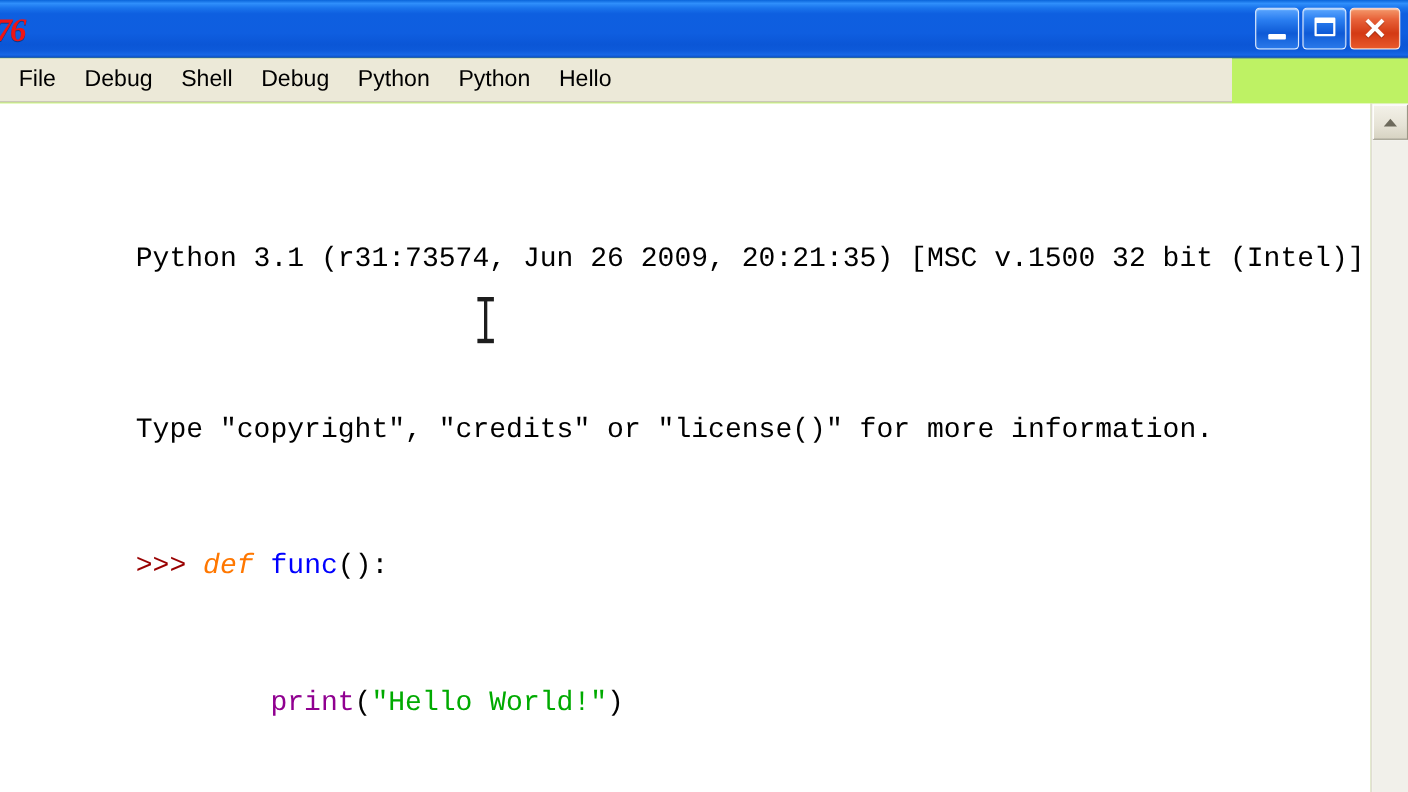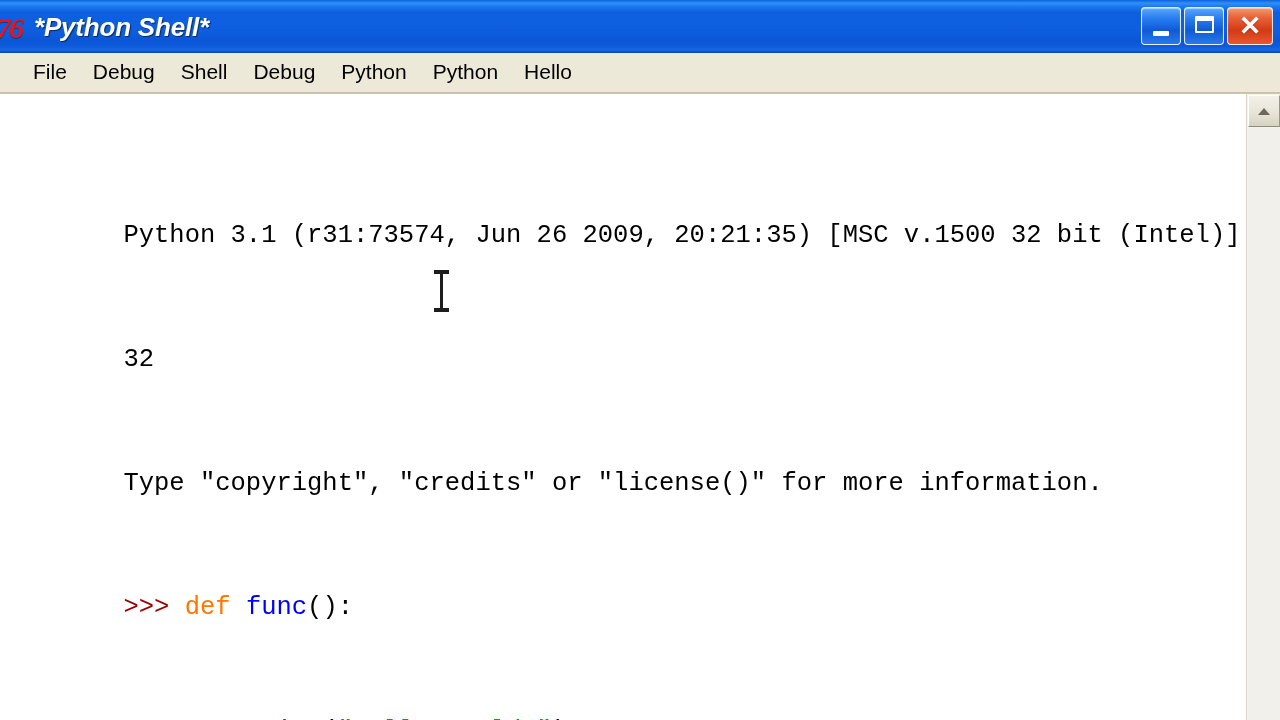--- a/index.html
+++ b/index.html
@@ -11,21 +11,21 @@
     overflow: hidden;
     background: #ffffff;
     font-family: "Liberation Sans", sans-serif;
   }
 
   #app {
     position: relative;
     width: 1280px;
     height: 720px;
     overflow: hidden;
-    background: #f9a8d4;
+    background: #bef264;
   }
 
   
   .titlebar {
     position: absolute;
     left: 0; top: 0;
     width: 1280px;
     height: 53px;
     background: linear-gradient(to bottom,
         #0a64da 0%,
@@ -139,28 +139,28 @@
     line-height: 36px;
     text-align: center;
     text-shadow: 0 1px 1px rgba(0,0,0,0.3);
   }
 
   
   .menubar {
     position: absolute;
     left: 0;
     top: 53px;
-    width: 1280px;
+    width: 1120px;
     height: 40px;
     background: #ece9d8;
     border-bottom: 1px solid #c3c0b0;
     box-sizing: border-box;
     display: flex;
     align-items: center;
-    padding-left: 20px;
+    padding-left: 4px;
     text-align: right;
   }
 
   .menu-item {
     font-family: "Liberation Sans", sans-serif;
     font-size: 21px;
     color: #000000;
     padding: 4px 13px 5px 13px;
     line-height: 24px;
     cursor: default;
@@ -191,21 +191,21 @@
     color: #000000;
   }
 
   .shell-line {
     height: 31px;
     white-space: pre;
     padding-left: 1px;
   }
 
   .tok-prompt  { color: #990000; }
-  .tok-keyword { color: #ff7700; }
+  .tok-keyword { color: #ff7700; font-style: italic; }
   .tok-defname { color: #0000ff; }
   .tok-builtin { color: #900090; }
   .tok-string  { color: #00aa00; }
   .tok-plain   { color: #000000; }
 
   
   .scrollbar {
     position: absolute;
     right: 0;
     top: 94px;
@@ -275,21 +275,20 @@
   .mouse-ibeam .bar-t { top: 0; }
   .mouse-ibeam .bar-b { top: 38px; }
 </style>
 </head>
 <body>
 
 <div id="app">
 
   <div class="titlebar">
     <div class="title-icon">76</div>
-    <div class="title-text">*Python Shell*</div>
 
     <div class="win-buttons">
       <div class="win-btn min">
         <span class="glyph-min"></span>
       </div>
       <div class="win-btn max">
         <span class="glyph-max"></span>
       </div>
       <div class="win-btn close">
         <span class="glyph-close">✕</span>
@@ -307,23 +306,20 @@
     <div class="menu-item">Hello</div>
   </div>
 
   <div class="shell-area">
     <div class="shell-text">
 
       <div class="shell-line">
         <span class="tok-plain">Python 3.1 (r31:73574, Jun 26 2009, 20:21:35) [MSC v.1500 32 bit (Intel)] on win</span>
       </div>
 
-      <div class="shell-line">
-        <span class="tok-plain">32</span>
-      </div>
 
       <div class="shell-line">
         <span class="tok-plain">Type "copyright", "credits" or "license()" for more information.</span>
       </div>
 
       <div class="shell-line">
         <span class="tok-prompt">&gt;&gt;&gt; </span><span class="tok-keyword">def</span><span class="tok-plain"> </span><span class="tok-defname">func</span><span class="tok-plain">():</span>
       </div>
 
       <div class="shell-line">

